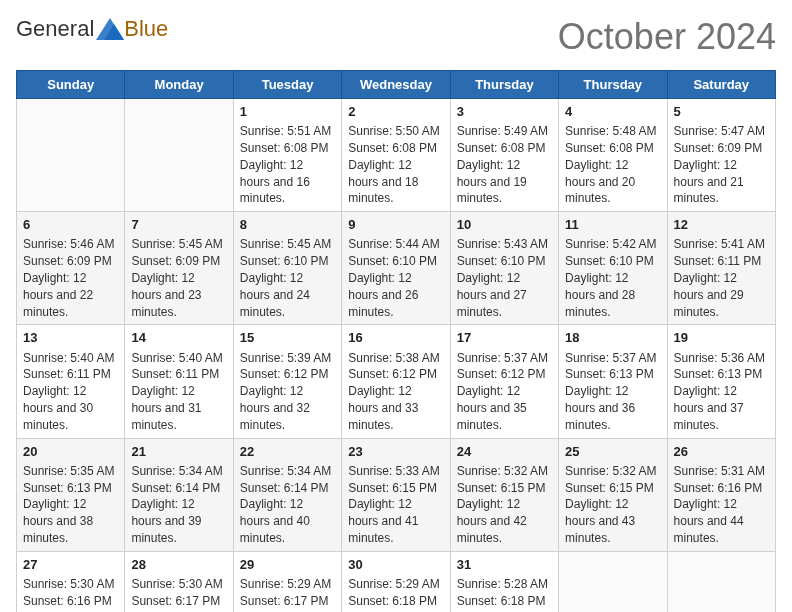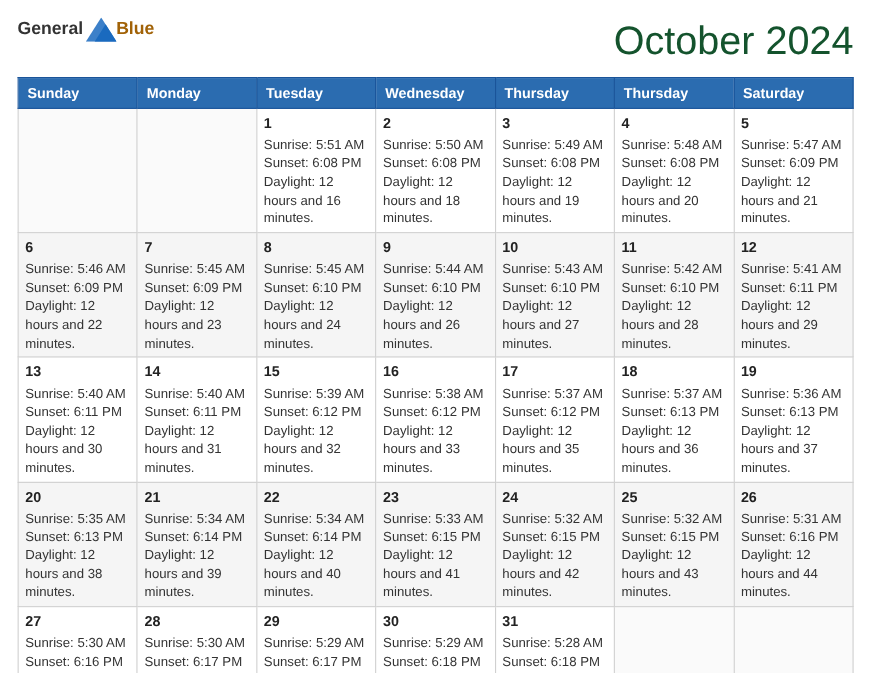--- a/index.html
+++ b/index.html
@@ -17,56 +17,56 @@
       margin-bottom: 12px;
     }
     .logo {
       display: flex;
       flex-direction: column;
       align-items: flex-start;
     }
     .logo-text {
       display: flex;
       align-items: center;
-      font-size: 16px;
-      font-weight: bold;
+      font-size: 22px;
+      font-weight: normal;
       color: #333;
       justify-content: space-between;
     }
     .logo-general { color: #333; }
     .logo-blue { color: #a16207; }
     .logo-icon {
       width: 28px;
       height: 22px;
       margin-left: 2px;
     }
     .title-area {
       text-align: right;
     }
     .month-title {
       font-size: 36px;
       font-weight: normal;
-      color: #14532d;
+      color: #737373;
     }
     .location {
       font-size: 15px;
       color: #555;
     }
     .calendar {
       width: 100%;
       border-collapse: collapse;
       border: 1px solid #ccc;
     }
     .calendar th {
       background: #2b6cb0;
       color: #fff;
       font-size: 13px;
       font-weight: bold;
       padding: 6px 8px;
-      text-align: left;
+      text-align: center;
       border: 1px solid #1a5499;
     }
     .calendar td {
       width: 108px;
       vertical-align: top;
       padding: 4px 6px;
       border: 1px solid #d0d0d0;
       font-size: 10.5px;
       color: #333;
       line-height: 1.4;

